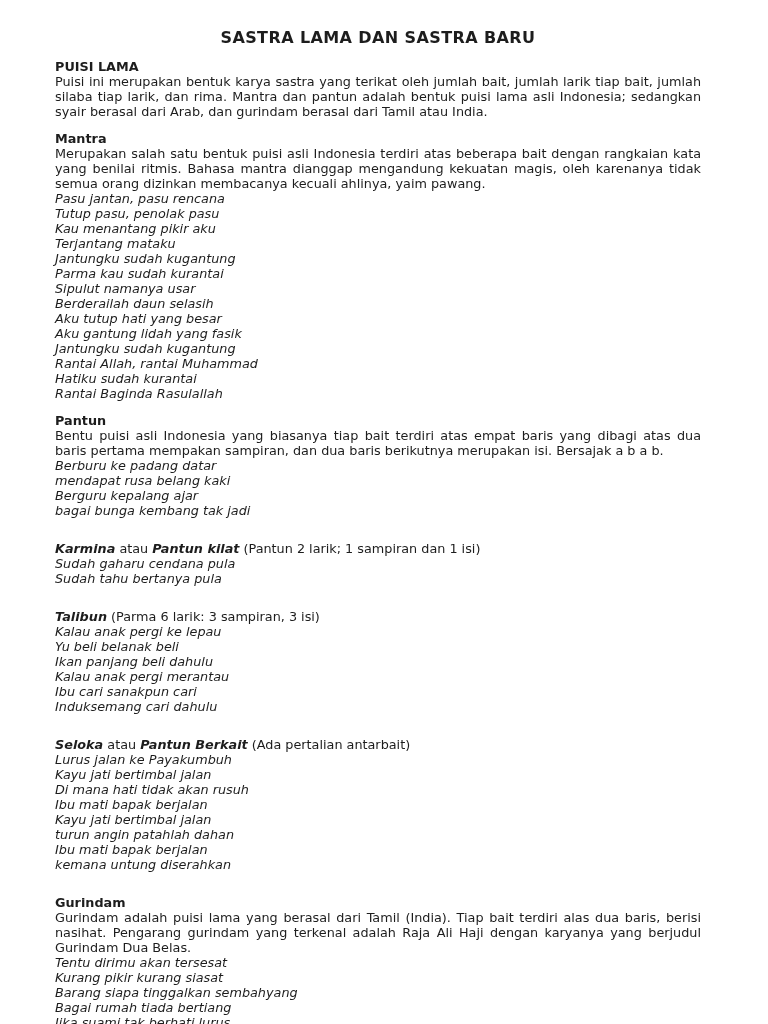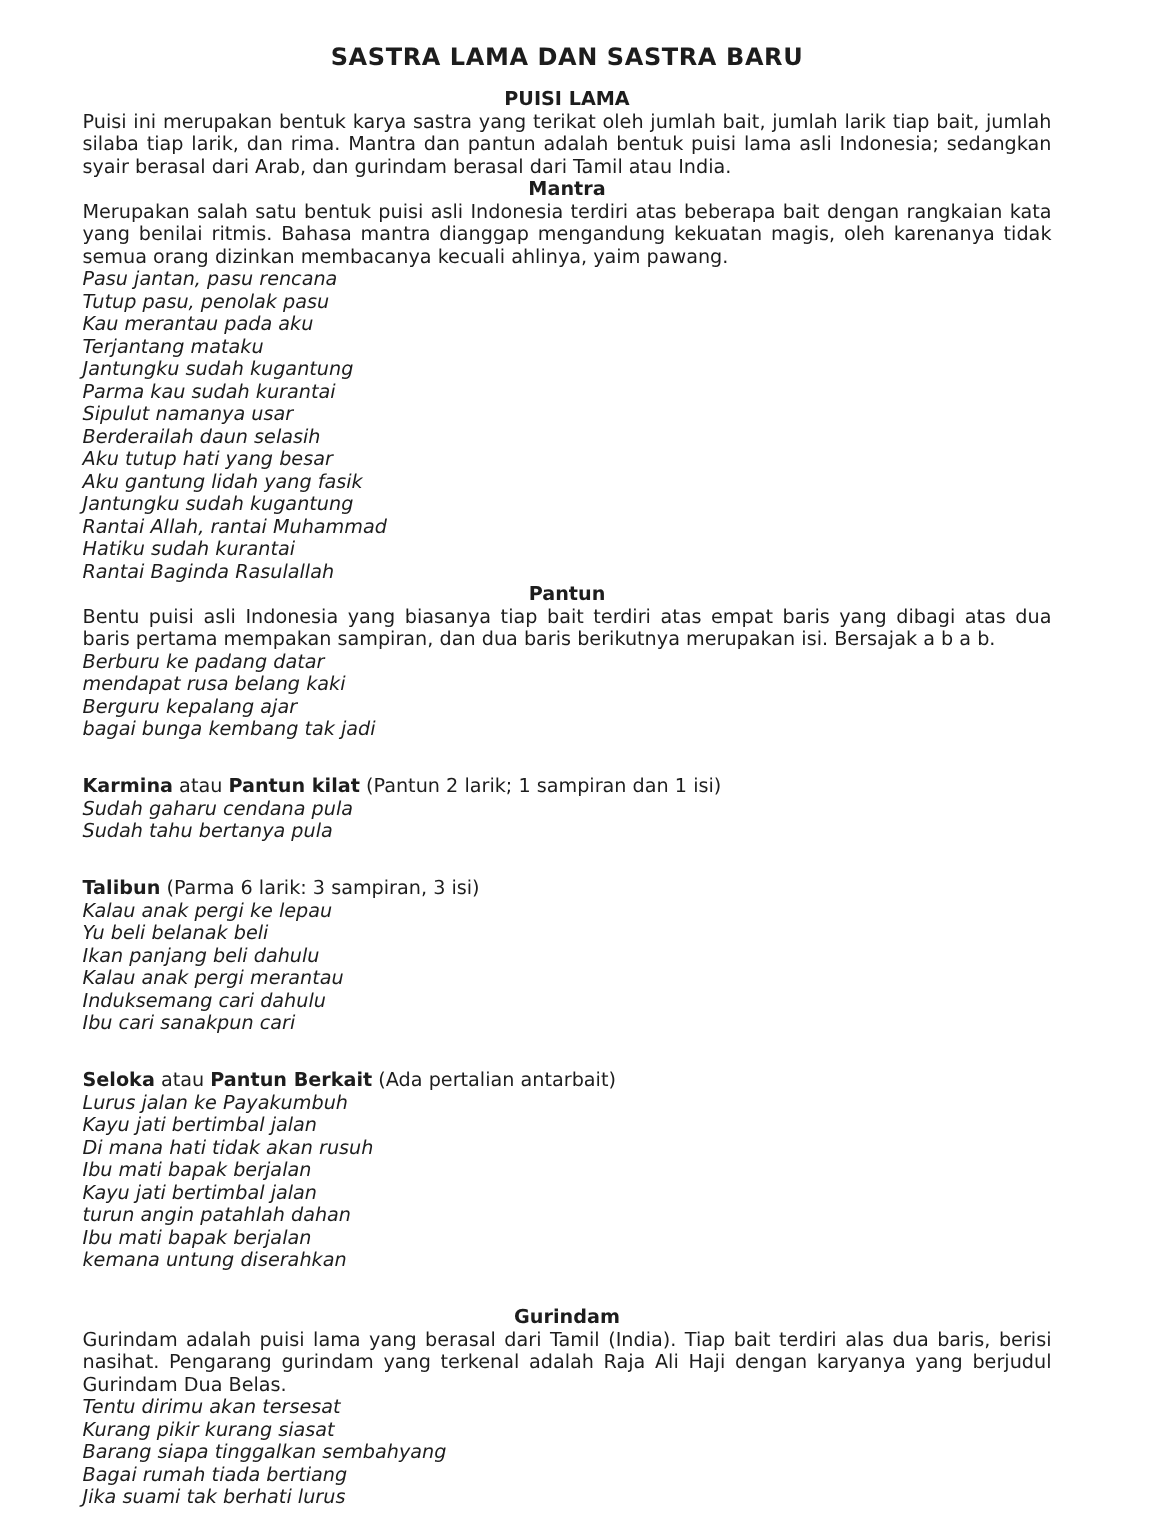--- a/index.html
+++ b/index.html
@@ -23,57 +23,56 @@
     font-weight: bold;
     font-size: 16px;
     line-height: 17px;
     letter-spacing: 0.4px;
     margin: 0 0 13px 0;
   }
   .heading {
     font-weight: bold;
     font-size: 12.8px;
     line-height: 15px;
-    text-align: center;
   }
   .para {
     margin: 0;
     font-size: 12.8px;
     line-height: 15px;
     text-align: justify;
   }
   .poem-line {
     font-size: 12.8px;
     line-height: 15px;
     font-style: italic;
   }
-  .sec    { }
+  .sec    { margin-top: 12px; }
   .subsec { margin-top: 23px; }
   .mixed  { font-size: 12.8px; line-height: 15px; }
-  .term   { font-weight: bold; }
+  .term   { font-weight: bold; font-style: italic; }
 </style>
 </head>
 <body>
 
 <div class="page">
 
   <div class="doc-title">SASTRA LAMA DAN SASTRA BARU</div>
 
   <div>
     <div class="heading">PUISI LAMA</div>
     <p class="para">Puisi ini merupakan bentuk karya sastra yang terikat oleh jumlah bait, jumlah larik tiap bait, jumlah silaba tiap larik, dan rima. Mantra dan pantun adalah bentuk puisi lama asli Indonesia; sedangkan syair berasal dari Arab, dan gurindam berasal dari Tamil atau India.</p>
   </div>
 
   <div class="sec">
     <div class="heading">Mantra</div>
     <p class="para">Merupakan salah satu bentuk puisi asli Indonesia terdiri atas beberapa bait dengan rangkaian kata yang benilai ritmis. Bahasa mantra dianggap mengandung kekuatan magis, oleh karenanya tidak semua orang dizinkan membacanya kecuali ahlinya, yaim pawang.</p>
     <div>
       <div class="poem-line">Pasu jantan, pasu rencana</div>
       <div class="poem-line">Tutup pasu, penolak pasu</div>
-      <div class="poem-line">Kau merantau pada aku</div>
+      <div class="poem-line">Kau menantang pikir aku</div>
       <div class="poem-line">Terjantang mataku</div>
       <div class="poem-line">Jantungku sudah kugantung</div>
       <div class="poem-line">Parma kau sudah kurantai</div>
       <div class="poem-line">Sipulut namanya usar</div>
       <div class="poem-line">Berderailah daun selasih</div>
       <div class="poem-line">Aku tutup hati yang besar</div>
       <div class="poem-line">Aku gantung lidah yang fasik</div>
       <div class="poem-line">Jantungku sudah kugantung</div>
       <div class="poem-line">Rantai Allah, rantai Muhammad</div>
       <div class="poem-line">Hatiku sudah kurantai</div>
@@ -100,22 +99,22 @@
     </div>
   </div>
 
   <div class="subsec">
     <div class="mixed"><span class="term">Talibun</span><span> (Parma 6 larik: 3 sampiran, 3 isi)</span></div>
     <div>
       <div class="poem-line">Kalau anak pergi ke lepau</div>
       <div class="poem-line">Yu beli belanak beli</div>
       <div class="poem-line">Ikan panjang beli dahulu</div>
       <div class="poem-line">Kalau anak pergi merantau</div>
+      <div class="poem-line">Ibu cari sanakpun cari</div>
       <div class="poem-line">Induksemang cari dahulu</div>
-      <div class="poem-line">Ibu cari sanakpun cari</div>
     </div>
   </div>
 
   <div class="subsec">
     <div class="mixed"><span class="term">Seloka</span><span> atau </span><span class="term">Pantun Berkait</span><span> (Ada pertalian antarbait)</span></div>
     <div>
       <div class="poem-line">Lurus jalan ke Payakumbuh</div>
       <div class="poem-line">Kayu jati bertimbal jalan</div>
       <div class="poem-line">Di mana hati tidak akan rusuh</div>
       <div class="poem-line">Ibu mati bapak berjalan</div>

